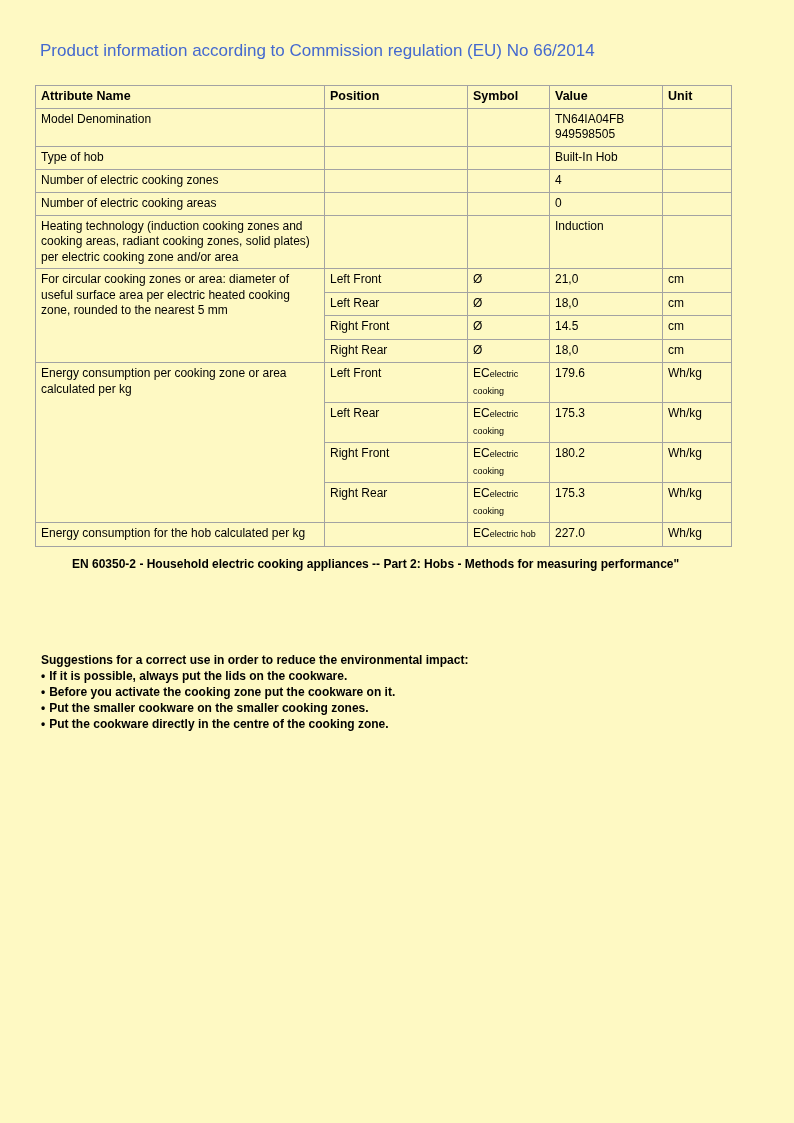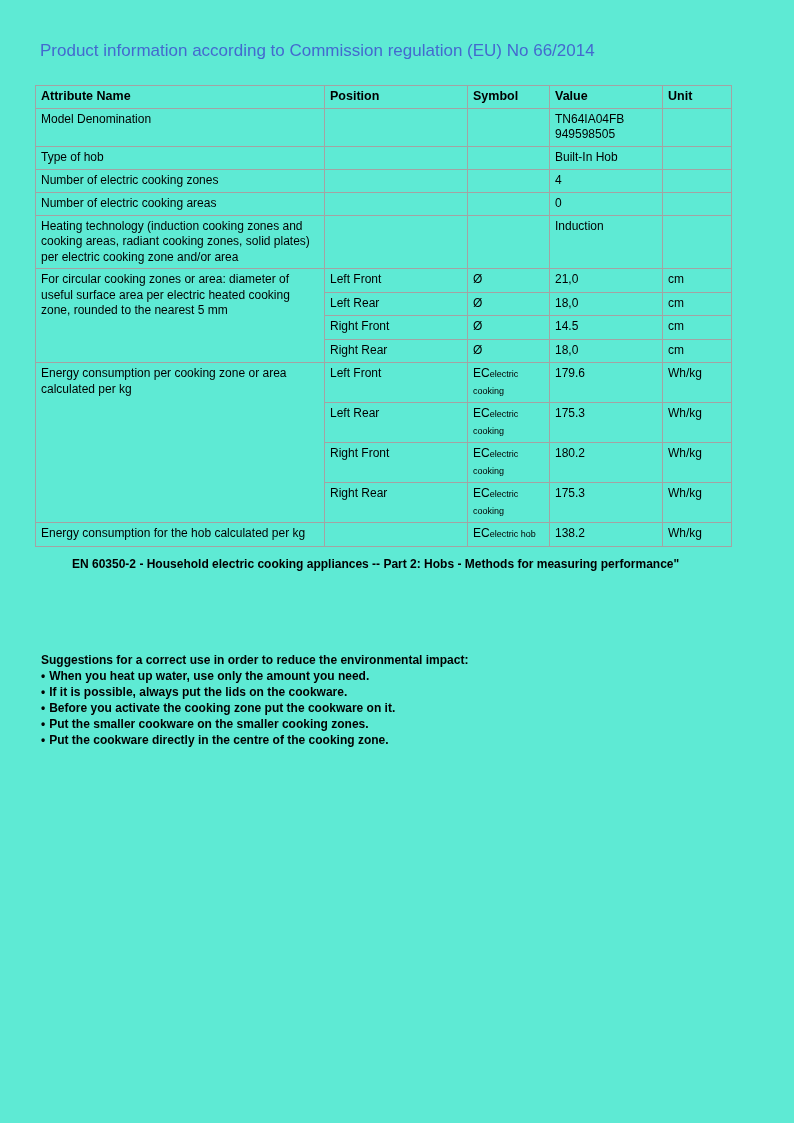--- a/index.html
+++ b/index.html
@@ -1,21 +1,21 @@
 <!DOCTYPE html>
 <html><head>
 <meta charset="utf-8">
 <style>
   * { box-sizing: border-box; }
   html, body { margin: 0; padding: 0; background: #ffffff; }
   .page {
     position: relative;
     width: 794px;
     height: 1123px;
-    background: #5eead4;
+    background: #fef9c3;
     font-family: "Liberation Sans", sans-serif;
     color: #000000;
     overflow: hidden;
   }
   .title {
     position: absolute;
     left: 40px;
     top: 41px;
     margin: 0;
     font-size: 17px;
@@ -192,30 +192,29 @@
         <td>Right Rear</td>
         <td><span class="sym-main">EC</span><span class="sym-sub">electric cooking</span></td>
         <td class="val">175.3</td>
         <td>Wh/kg</td>
       </tr>
 
       <tr>
         <td>Energy consumption for the hob calculated per kg</td>
         <td></td>
         <td><span class="sym-main">EC</span><span class="sym-sub">electric hob</span></td>
-        <td class="val">138.2</td>
+        <td class="val">227.0</td>
         <td>Wh/kg</td>
       </tr>
     </tbody>
   </table>
 
   <div class="standard-note">EN 60350-2 - Household electric cooking appliances -- Part 2: Hobs - Methods for measuring performance"</div>
 
   <div class="suggestions">
     <div class="line">Suggestions for a correct use in order to reduce the environmental impact:</div>
-    <div class="line"><span class="bullet">•</span><span>When you heat up water, use only the amount you need.</span></div>
     <div class="line"><span class="bullet">•</span><span>If it is possible, always put the lids on the cookware.</span></div>
     <div class="line"><span class="bullet">•</span><span>Before you activate the cooking zone put the cookware on it.</span></div>
     <div class="line"><span class="bullet">•</span><span>Put the smaller cookware on the smaller cooking zones.</span></div>
     <div class="line"><span class="bullet">•</span><span>Put the cookware directly in the centre of the cooking zone.</span></div>
   </div>
 
 </div>
 
 </body></html>

